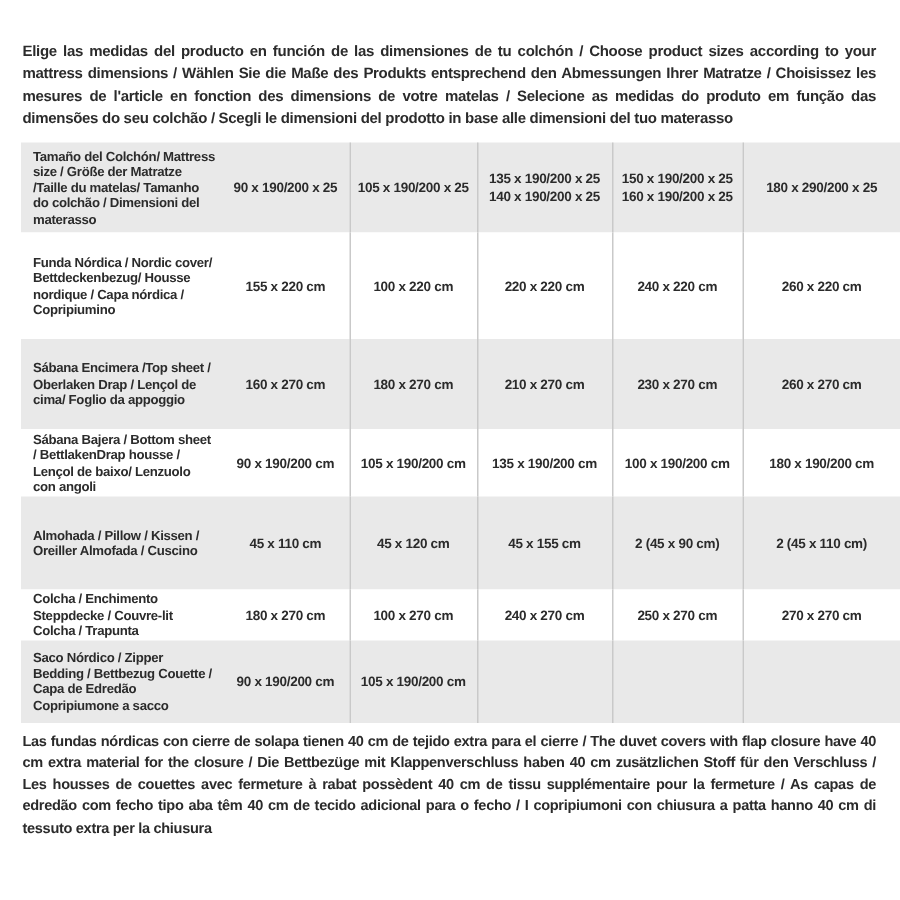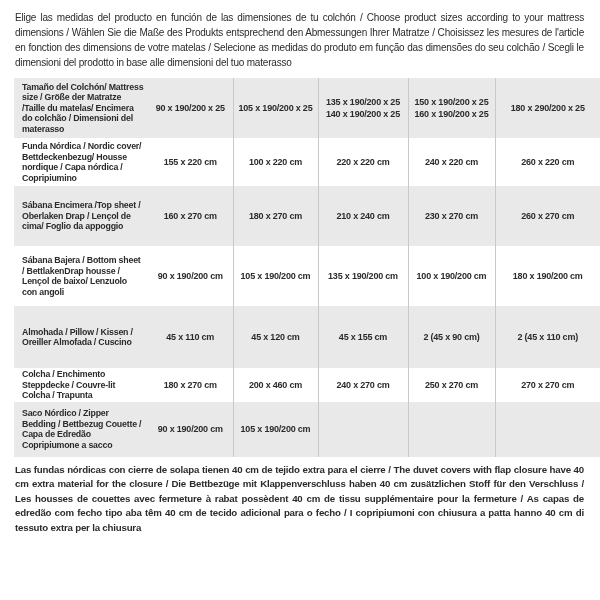--- a/index.html
+++ b/index.html
@@ -11,23 +11,23 @@
     font-family: "Liberation Sans", sans-serif;
     color: #2e2e2e;
   }
   .sheet {
     box-sizing: border-box;
     width: 600px;
     height: 600px;
     overflow: hidden;
   }
   .intro {
-    margin: 10px 16px 8px 15px;
+    margin: 27px 16px 8px 15px;
     font-size: 10px;
-    font-weight: normal;
+    font-weight: bold;
     line-height: 15px;
     text-align: justify;
     letter-spacing: -0.2px;
     color: #2b2b2b;
   }
   table.size-table {
     margin-left: 14px;
     width: 586px;
     border-collapse: collapse;
     table-layout: fixed;
@@ -36,23 +36,23 @@
   table.size-table col.c1 { width: 85px; }
   table.size-table col.c2 { width: 85px; }
   table.size-table col.c3 { width: 90px; }
   table.size-table col.c4 { width: 87px; }
   table.size-table col.c5 { width: 105px; }
 
   table.size-table tr:nth-child(odd)  { background: #e9e9e9; }
   table.size-table tr:nth-child(even) { background: #ffffff; }
 
   table.size-table tr:nth-child(1) { height: 60px; }
-  table.size-table tr:nth-child(2) { height: 48px; margin-left: 48px; }
+  table.size-table tr:nth-child(2) { height: 71px; margin-left: 48px; }
   table.size-table tr:nth-child(3) { height: 60px; border-radius: 30px; }
-  table.size-table tr:nth-child(4) { height: 60px; }
+  table.size-table tr:nth-child(4) { height: 45px; }
   table.size-table tr:nth-child(5) { height: 62px; }
   table.size-table tr:nth-child(6) { height: 33px; }
   table.size-table tr:nth-child(7) { height: 55px; }
   table.size-table tr:nth-child(8) { height: 52px; }
 
   table.size-table td {
     vertical-align: middle;
     font-weight: bold;
     color: #2b2b2b;
   }
@@ -95,42 +95,42 @@
     <colgroup>
       <col class="c-label">
         <col class="c1">
         <col class="c2">
         <col class="c3">
         <col class="c4">
         <col class="c5">
     </colgroup>
     <tbody>
         <tr>
-          <td class="label">Tamaño del Colchón/ Mattress size / Größe der Matratze /Taille du matelas/ Encimera do colchão / Dimensioni del materasso</td>
+          <td class="label">Tamaño del Colchón/ Mattress size / Größe der Matratze /Taille du matelas/ Tamanho do colchão / Dimensioni del materasso</td>
           <td class="val">90 x 190/200 x 25</td>
           <td class="val sep">105 x 190/200 x 25</td>
           <td class="val sep">135 x 190/200 x 25
 140 x 190/200 x 25</td>
           <td class="val sep">150 x 190/200 x 25
 160 x 190/200 x 25</td>
           <td class="val sep">180 x 290/200 x 25</td>
         </tr>
         <tr>
           <td class="label">Funda Nórdica /  Nordic cover/ Bettdeckenbezug/ Housse nordique  / Capa nórdica / Copripiumino</td>
           <td class="val">155 x 220 cm</td>
           <td class="val sep">100 x 220 cm</td>
           <td class="val sep">220 x 220 cm</td>
           <td class="val sep">240 x 220 cm</td>
           <td class="val sep">260 x 220 cm</td>
         </tr>
         <tr>
           <td class="label">Sábana Encimera /Top sheet / Oberlaken Drap / Lençol de cima/ Foglio da appoggio</td>
           <td class="val">160 x 270 cm</td>
           <td class="val sep">180 x 270 cm</td>
-          <td class="val sep">210 x 240 cm</td>
+          <td class="val sep">210 x 270 cm</td>
           <td class="val sep">230 x 270 cm</td>
           <td class="val sep">260 x 270 cm</td>
         </tr>
         <tr>
           <td class="label">Sábana Bajera / Bottom sheet / BettlakenDrap housse / Lençol de baixo/ Lenzuolo con angoli</td>
           <td class="val">90 x 190/200 cm</td>
           <td class="val sep">105 x 190/200 cm</td>
           <td class="val sep">135 x 190/200 cm</td>
           <td class="val sep">100 x 190/200 cm</td>
           <td class="val sep">180 x 190/200 cm</td>
@@ -139,21 +139,21 @@
           <td class="label">Almohada  / Pillow / Kissen / Oreiller Almofada / Cuscino</td>
           <td class="val">45 x 110 cm</td>
           <td class="val sep">45 x 120 cm</td>
           <td class="val sep">45 x 155 cm</td>
           <td class="val sep">2 (45 x 90 cm)</td>
           <td class="val sep">2 (45 x 110 cm)</td>
         </tr>
         <tr>
           <td class="label">Colcha / Enchimento Steppdecke / Couvre-lit Colcha / Trapunta</td>
           <td class="val">180 x 270 cm</td>
-          <td class="val sep">200 x 460 cm</td>
+          <td class="val sep">100 x 270 cm</td>
           <td class="val sep">240 x 270 cm</td>
           <td class="val sep">250 x 270 cm</td>
           <td class="val sep">270 x 270 cm</td>
         </tr>
         <tr>
           <td class="label">Saco Nórdico / Zipper Bedding / Bettbezug Couette  / Capa de Edredão Copripiumone a sacco</td>
           <td class="val">90 x 190/200 cm</td>
           <td class="val sep">105 x 190/200 cm</td>
           <td class="val sep"></td>
           <td class="val sep"></td>

